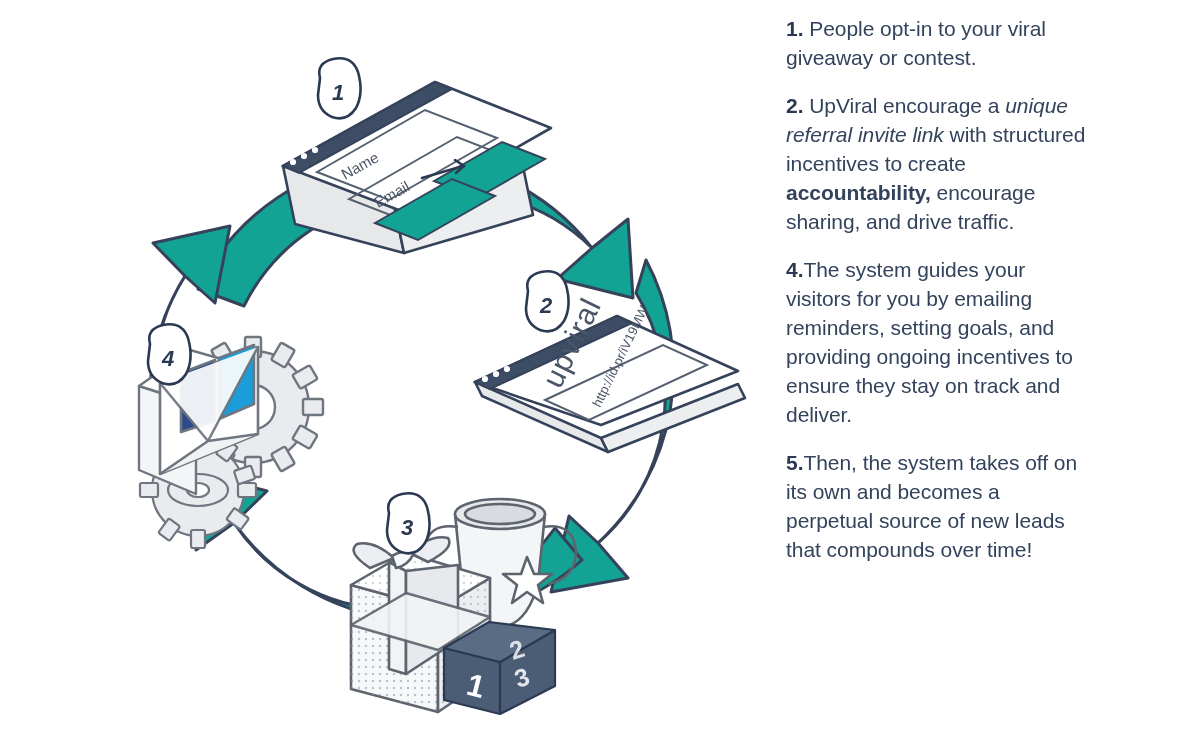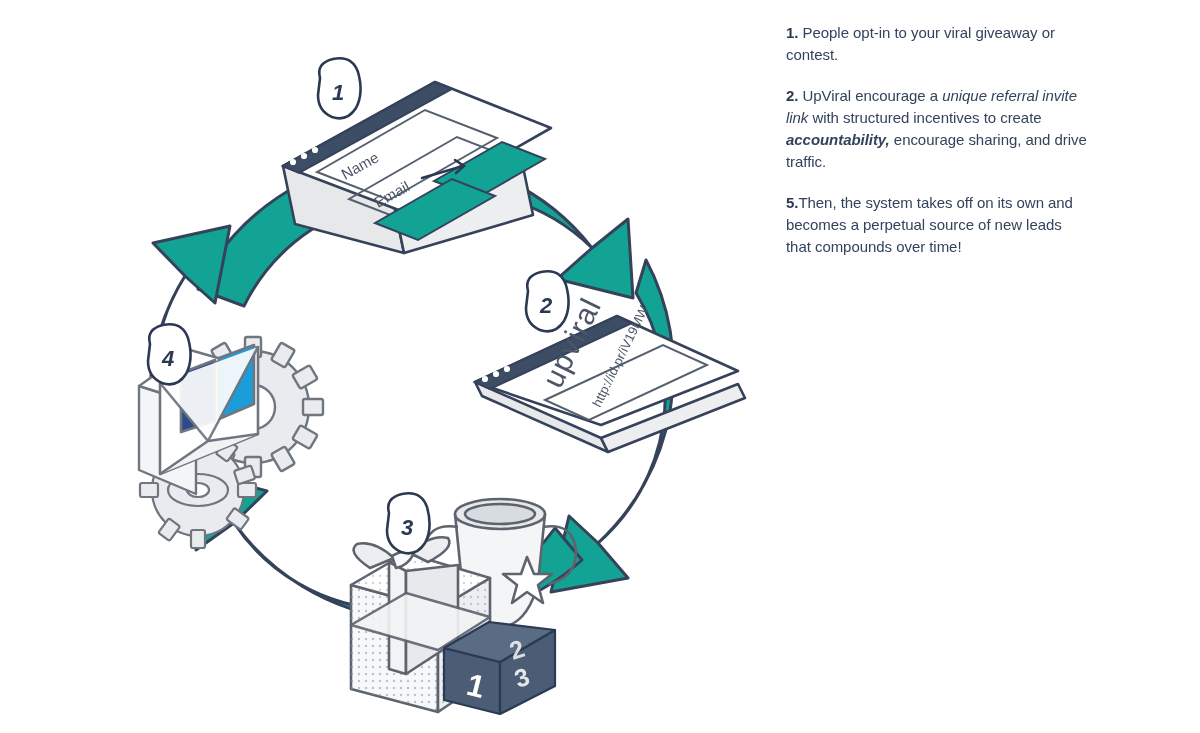--- a/index.html
+++ b/index.html
@@ -39,37 +39,36 @@
 
   
   .text-pane {
     position: relative;
     flex: 1 1 auto;
     padding: 14px 24px 0 11px;
     box-sizing: border-box;
   }
   .step-para {
     color: #33435c;
-    font-size: 15px;
-    line-height: 22px;
+    font-size: 21px;
+    line-height: 29px;
     letter-spacing: -0.05px;
-    margin: 8px 0 19px 0;
+    margin: 0 0 19px 0;
     max-width: 302px;
     font-weight: 400;
   }
   .step-para .num {
     font-weight: 700;
     color: #2b3a52;
   }
   .step-para .em {
     font-style: italic;
   }
   .step-para .strong {
     font-weight: 700;
-    font-style: italic;
   }
 
   
   .svg-text { font-family: "Liberation Sans", sans-serif; }
 </style>
 </head>
 <body>
 
 <div class="page">
 
@@ -303,16 +302,17 @@
       <g>
         <path d="M 150 344 Q 146 329 163 325 Q 182 321 188 338 Q 194 359 186 374 Q 177 388 162 383 Q 148 377 148 361 Z" fill="#ffffff" stroke="#2b3a52" stroke-width="2.6"></path>
         <text class="svg-text" x="168" y="366" font-size="22" fill="#2b3a52" text-anchor="middle" font-weight="600" font-style="italic">4</text>
       </g>
     </svg>
   </div>
 
   <div class="text-pane">
     <p class="step-para"><span class="num">1.</span><span> People opt-in to your viral giveaway or contest.</span></p>
     <p class="step-para"><span class="num">2.</span><span> UpViral encourage a </span><span class="em">unique referral invite link</span><span> with structured incentives to create </span><span class="strong">accountability,</span><span> encourage sharing, and drive traffic.</span></p>
+    <p class="step-para"><span class="num">4.</span><span>The system guides your visitors for you by emailing reminders, setting goals, and providing ongoing incentives to ensure they stay on track and deliver.</span></p>
     <p class="step-para"><span class="num">5.</span><span>Then, the system takes off on its own and becomes a perpetual source of new leads that compounds over time!</span></p>
   </div>
 
 </div>
 
 </body></html>

